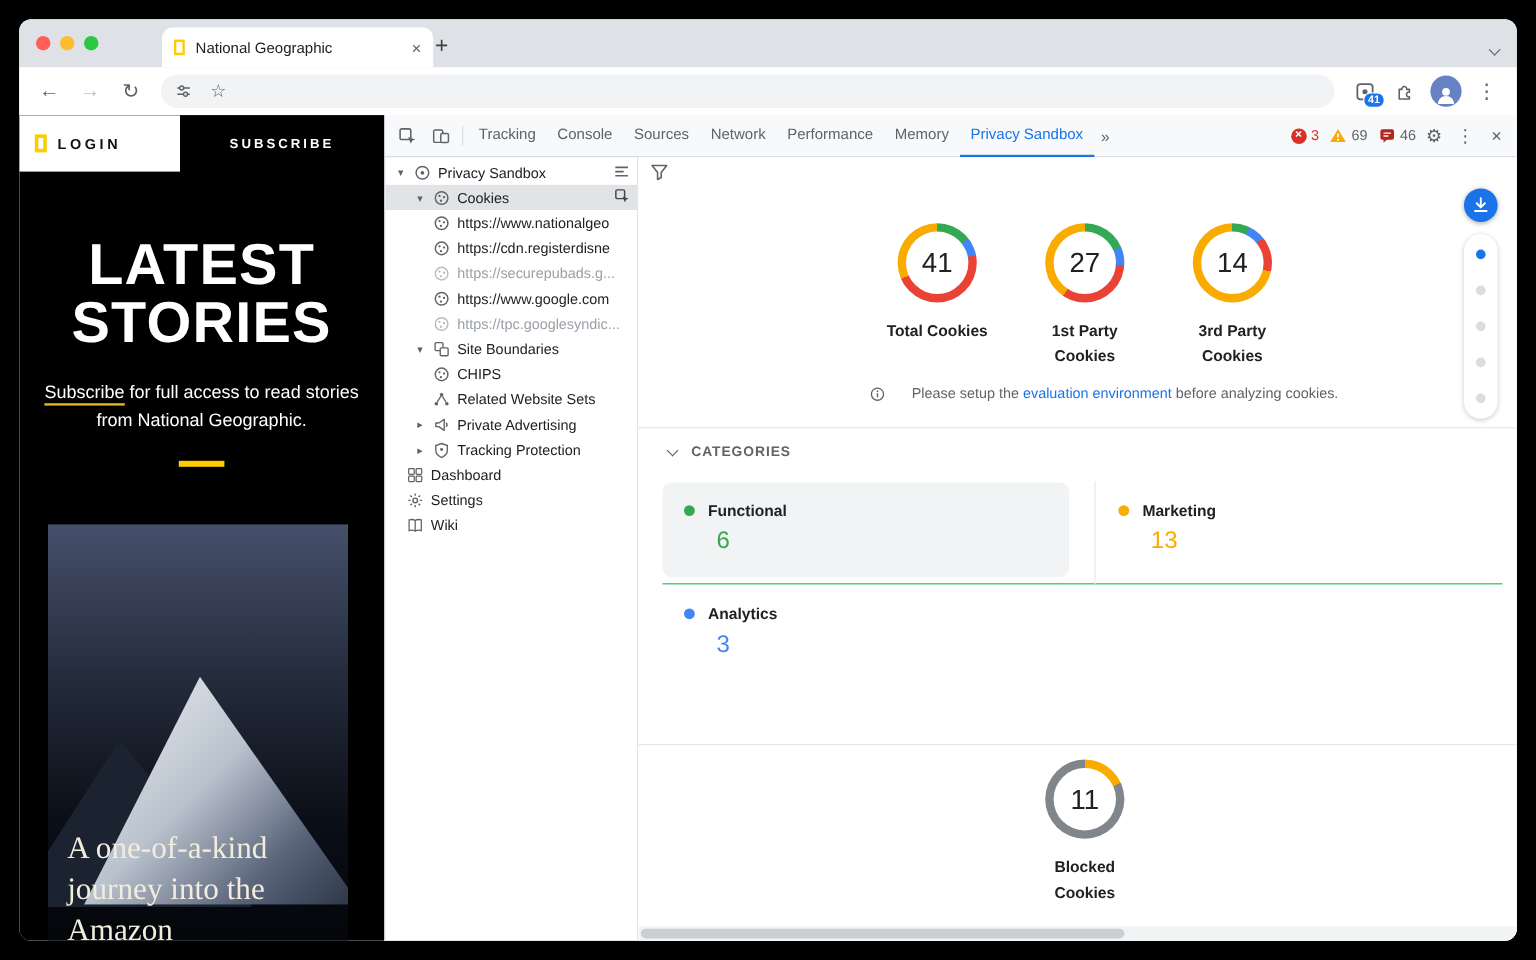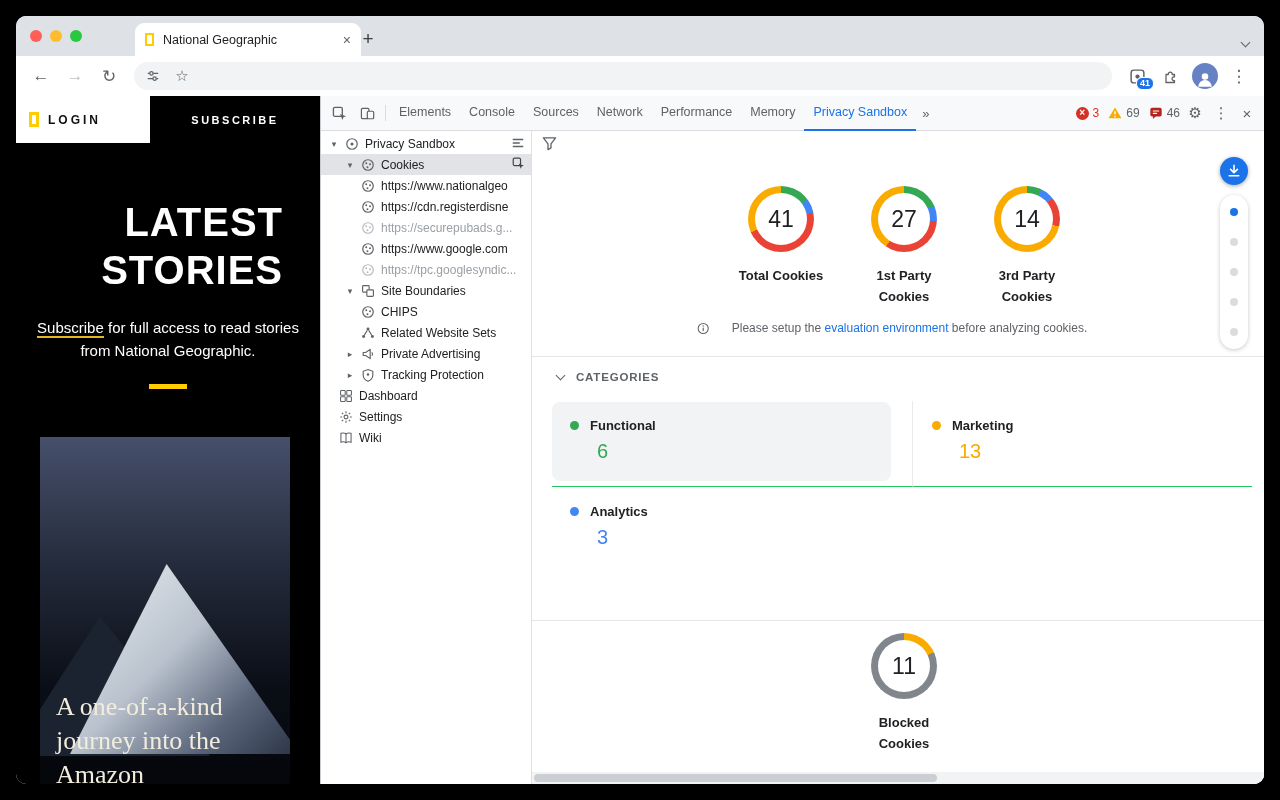--- a/index.html
+++ b/index.html
@@ -47,21 +47,21 @@
   .content { position:absolute; top:80px; left:0; right:0; bottom:0; display:flex; }
 
   
   .site { width:304px; flex:none; background:#000; position:relative; overflow:hidden; color:#fff; }
   .site-header { height:47px; display:flex; }
   .sh-left { width:134px; background:#fff; display:flex; align-items:center; padding-left:13px; gap:9px; }
   .ng-logo { width:10px; height:15px; border:3px solid #ffcc00; background:#fff; }
   .login { color:#111; font-size:12px; font-weight:700; letter-spacing:3px; }
   .sh-right { flex:1; background:#000; display:flex; align-items:center; justify-content:center; }
   .subscribe { color:#fff; font-size:11px; font-weight:700; letter-spacing:2.5px; }
-  .headline { margin:55px auto 12px; width:230px; text-align:right; font-size:40px; line-height:48px;
+  .headline { margin:55px auto 12px; width:230px; text-align:center; font-size:48px; line-height:48px;
     font-weight:800; letter-spacing:1px; color:#fff; }
   .promo { margin:22px auto 0; width:276px; text-align:center; font-size:15px; line-height:23px; color:#fff; }
   .promo a { color:#fff; text-decoration:none; border-bottom:2px solid #e4b622; }
   .ybar { width:38px; height:5px; margin:22px auto 0; }
   .hero { position:absolute; left:24px; top:341px; width:250px; height:347px; overflow:hidden;
     background:linear-gradient(180deg,#46506b 0%,#232a3a 38%,#0a0e16 72%,#04060a 100%); }
   .hero::before { content:""; position:absolute; left:-30px; bottom:28px; width:200px; height:140px;
     background:#1c2330; clip-path:polygon(45% 0,0 100%,100% 100%); }
   .hero::after { content:""; position:absolute; left:30px; bottom:30px; width:230px; height:190px;
     background:linear-gradient(135deg,#eef1f5 0%,#b9c2cd 45%,#59647a 75%,#2a3344 100%);
@@ -105,21 +105,21 @@
 
   .donut-row { position:absolute; top:55px; left:372px; transform:translateX(-50%); display:flex; gap:57px; }
   .donut { width:66px; display:flex; flex-direction:column; align-items:center; }
   .dring { position:relative; width:66px; height:66px; flex:none; }
   .ring { width:66px; height:66px; border-radius:50%; }
   .hole { position:absolute; inset:7px; background:#fff; border-radius:50%; display:flex; align-items:center; justify-content:center; }
   .dnum { font-size:23px; color:#202124; }
   .dlabel { width:96px; margin:13px -15px 0; text-align:center; font-size:13px; font-weight:600;
     color:#202124; line-height:21px; }
 
-  .note { position:absolute; top:190px; left:360px; transform:translateX(-50%); display:flex;
+  .note { position:absolute; top:190px; left:388px; transform:translateX(-50%); display:flex;
     align-items:center; gap:22px; font-size:12px; color:#5f6368; white-space:nowrap; }
   .note a { color:#1a73e8; text-decoration:none; }
 
   .hdiv { position:absolute; left:0; right:0; height:1px; background:#e4e6e8; }
   .d1 { top:225px; } .d2 { top:489px; }
 
   .cat-head { position:absolute; top:240px; left:25px; display:flex; align-items:center; gap:12px; }
   .cat-head .chev { border-color:#5f6368; margin-top:-3px; }
   .cat-title { font-size:11.5px; font-weight:700; letter-spacing:.8px; color:#5f6368; }
 
@@ -230,21 +230,21 @@
             <path d="M8.6 8.6l6.4 2.3-2.8 1.1-1.1 2.8z" fill="currentColor"></path>
           </svg>
         </span>
         <span class="dt-ibtn">
           <svg viewBox="0 0 16 16" width="15" height="15">
             <rect x="1.5" y="2.5" width="8" height="11" rx="1.2" fill="none" stroke="currentColor" stroke-width="1.3"></rect>
             <rect x="7.8" y="5.6" width="6.8" height="8" rx="1.2" fill="#f8f9fa" stroke="currentColor" stroke-width="1.3"></rect>
           </svg>
         </span>
         <span class="dt-sep"></span>
-        <span class="dt-tab">Elements</span>
+        <span class="dt-tab">Tracking</span>
         <span class="dt-tab">Console</span>
         <span class="dt-tab">Sources</span>
         <span class="dt-tab">Network</span>
         <span class="dt-tab">Performance</span>
         <span class="dt-tab">Memory</span>
         <span class="dt-tab active">Privacy Sandbox</span>
         <span class="dt-more">»</span>
         <div class="badges">
           <span class="badge">
             <span class="err-ic">×</span>

